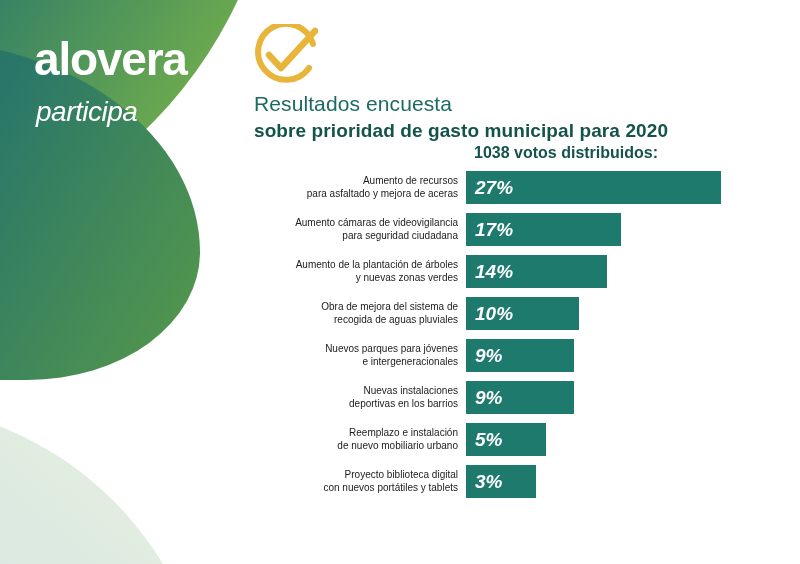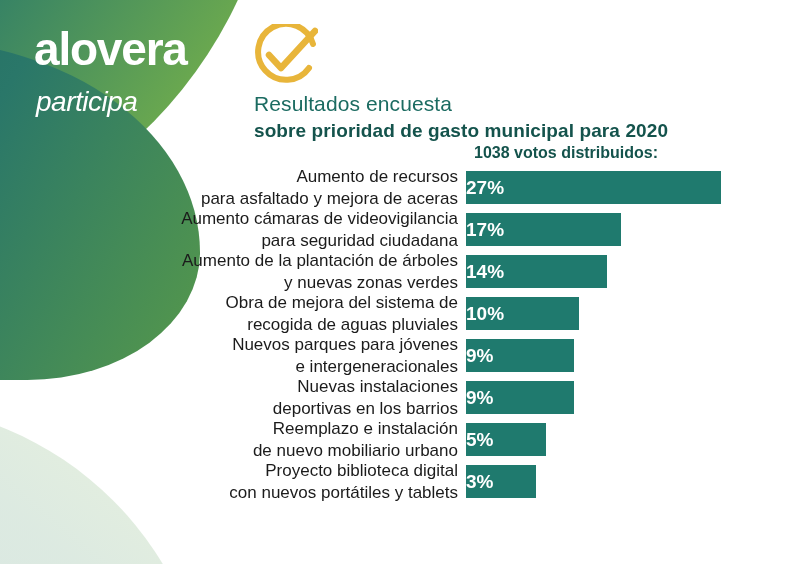--- a/index.html
+++ b/index.html
@@ -45,21 +45,21 @@
     border-radius: 0 100% 0 0;
     background: linear-gradient(40deg, #1f6e64 0%, #3f8a59 55%, #8dbb43 100%);
     opacity: 0.18;
     z-index: 0;
   }
 
   
   .logo {
     position: absolute;
     left: 34px;
-    top: 26px;
+    top: 36px;
     z-index: 4;
     line-height: 1;
   }
   .logo-main {
     font-size: 46px;
     font-weight: bold;
     color: #ffffff;
     letter-spacing: -1.2px;
   }
   .logo-sub {
@@ -121,39 +121,41 @@
     display: flex;
     align-items: center;
     height: 39px;
     margin-bottom: 3px;
   }
   .row-label {
     width: 466px;
     box-sizing: border-box;
     padding-right: 8px;
     text-align: right;
-    font-size: 17px;
+    font-size: 10px;
     color: #1b1b1b;
     line-height: 1.25;
   }
   .row-label span {
     display: block;
   }
   .bar-wrap {
     flex: 1;
     display: flex;
     align-items: center;
     height: 100%;
   }
   .bar {
     height: 33px;
     background: #1f7a6e;
     display: flex;
     align-items: center;
+    padding-left: 9px;
     box-sizing: border-box;
+    font-style: italic;
   }
   .bar-value {
     color: #ffffff;
     font-size: 19px;
     font-weight: bold;
     white-space: nowrap;
   }
 </style>
 </head>
 <body>

